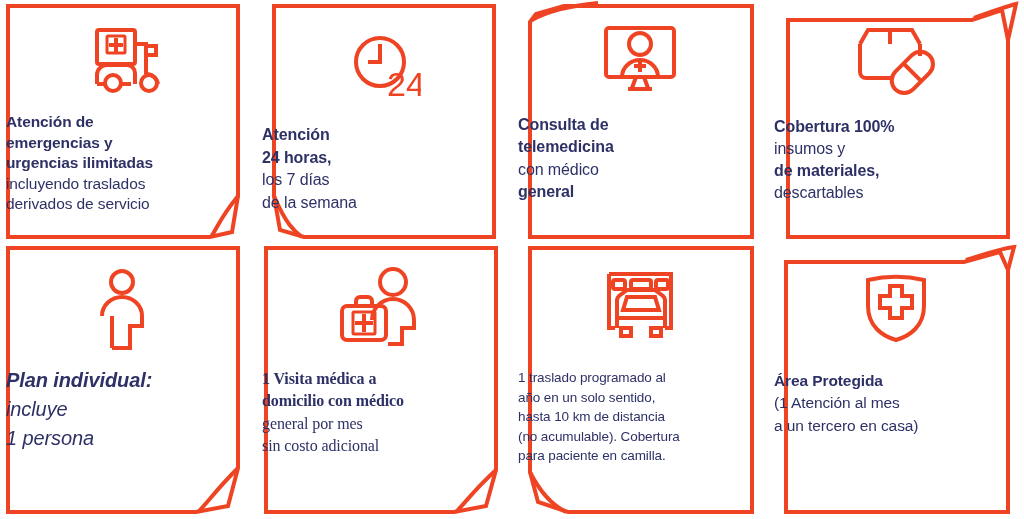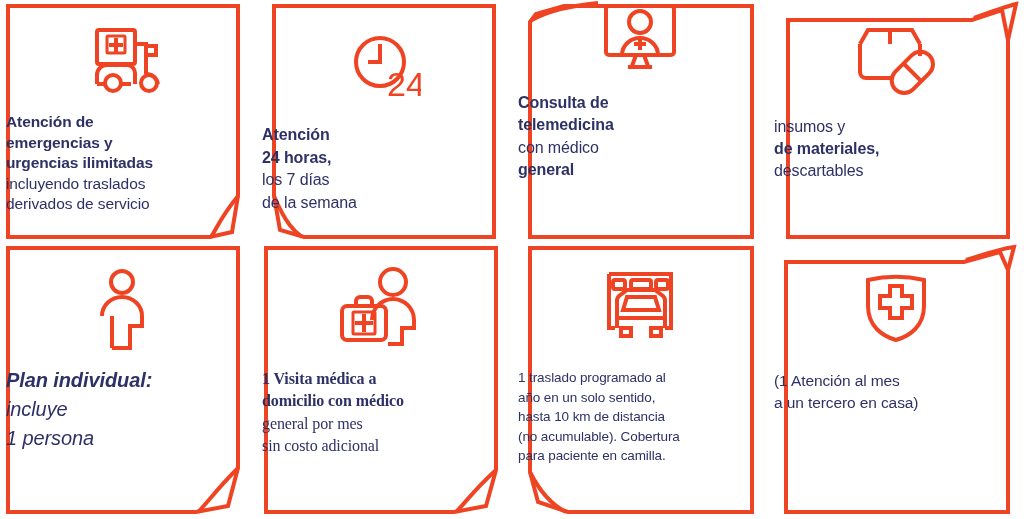--- a/index.html
+++ b/index.html
@@ -44,21 +44,21 @@
     box-sizing:border-box;
   }
   .txt .b{font-weight:700;}
   .txt .n{font-weight:400;}
   .ln{display:block;white-space:nowrap;}
   
   .c1 .card-inner{padding-top:24px;}
   .c1 .txt{font-size:15.5px;line-height:1.33;}
   .c2 .card-inner{padding-top:30px;}
   .c2 .txt{font-size:16px;line-height:1.42;}
-  .c3 .card-inner{}
+  .c3 .card-inner{padding-top:22px;}
   .c3 .txt{font-size:16px;line-height:1.4;}
   .c4 .card-inner{padding-top:22px;}
   .c4 .txt{font-size:16px;line-height:1.38;}
   .c5 .card-inner{padding-top:24px;}
   .c5 .txt{font-size:20px;line-height:1.45;font-style:italic;}
   .c6 .card-inner{padding-top:22px;}
   .c6 .txt{font-size:16px;line-height:1.4;font-family:Liberation Serif, serif;}
   .c7 .card-inner{padding-top:22px;}
   .c7 .txt{font-size:13.5px;line-height:1.45;}
   .c8 .card-inner{padding-top:26px;}
@@ -153,20 +153,21 @@
         <path d="M36 8 v14" stroke="#EF4423" stroke-width="4" fill="none"></path>
         <path d="M6 22 v28 a6 6 0 0 0 6 6 h26" fill="none" stroke="#EF4423" stroke-width="4"></path>
         <path d="M66 22 v12" fill="none" stroke="#EF4423" stroke-width="4"></path>
         <g transform="rotate(-45 58 50)">
           <rect x="34" y="38" width="48" height="25" rx="12.5" fill="none" stroke="#EF4423" stroke-width="4"></rect>
           <path d="M58 38 v25" stroke="#EF4423" stroke-width="4" fill="none"></path>
         </g>
       </svg>
       <div class="spacer" style="height:20px"></div>
       <div class="txt">
+        <span class="ln b">Cobertura 100%</span>
         <span class="ln n">insumos y</span>
         <span class="ln b">de materiales,</span>
         <span class="ln n">descartables</span>
       </div>
     </div>
   </div>
 
   <div class="card c5">
     <svg class="svgwrap" viewBox="0 0 256 275" preserveAspectRatio="none">
       <path d="M8 4 H238 V224 L228 262 L196 268 H8 Z" fill="none" stroke="#EF4423" stroke-width="4"></path>
@@ -244,19 +245,20 @@
       <path d="M18 18 H196 L232 8 L240 26 V268 H18 Z" fill="none" stroke="#EF4423" stroke-width="4"></path>
       <path d="M198 16 C220 9 236 4 246 3 L240 26" fill="none" stroke="#EF4423" stroke-width="4"></path>
     </svg>
     <div class="card-inner">
       <svg class="icon" width="72" height="74" viewBox="0 0 72 74">
         <path d="M8 10 a120 120 0 0 1 56 0 v26 c0 20 -14 30 -28 34 c-14 -4 -28 -14 -28 -34 z" fill="none" stroke="#EF4423" stroke-width="4"></path>
         <path d="M30 16 h12 v10 h10 v12 h-10 v10 h-12 v-10 h-10 v-12 h10 z" fill="none" stroke="#EF4423" stroke-width="4"></path>
       </svg>
       <div class="spacer" style="height:26px"></div>
       <div class="txt">
+        <span class="ln b">Área Protegida</span>
         <span class="ln n">(1 Atención al mes</span>
         <span class="ln n">a un tercero en casa)</span>
       </div>
     </div>
   </div>
 
 </div>
 
 </body></html>

